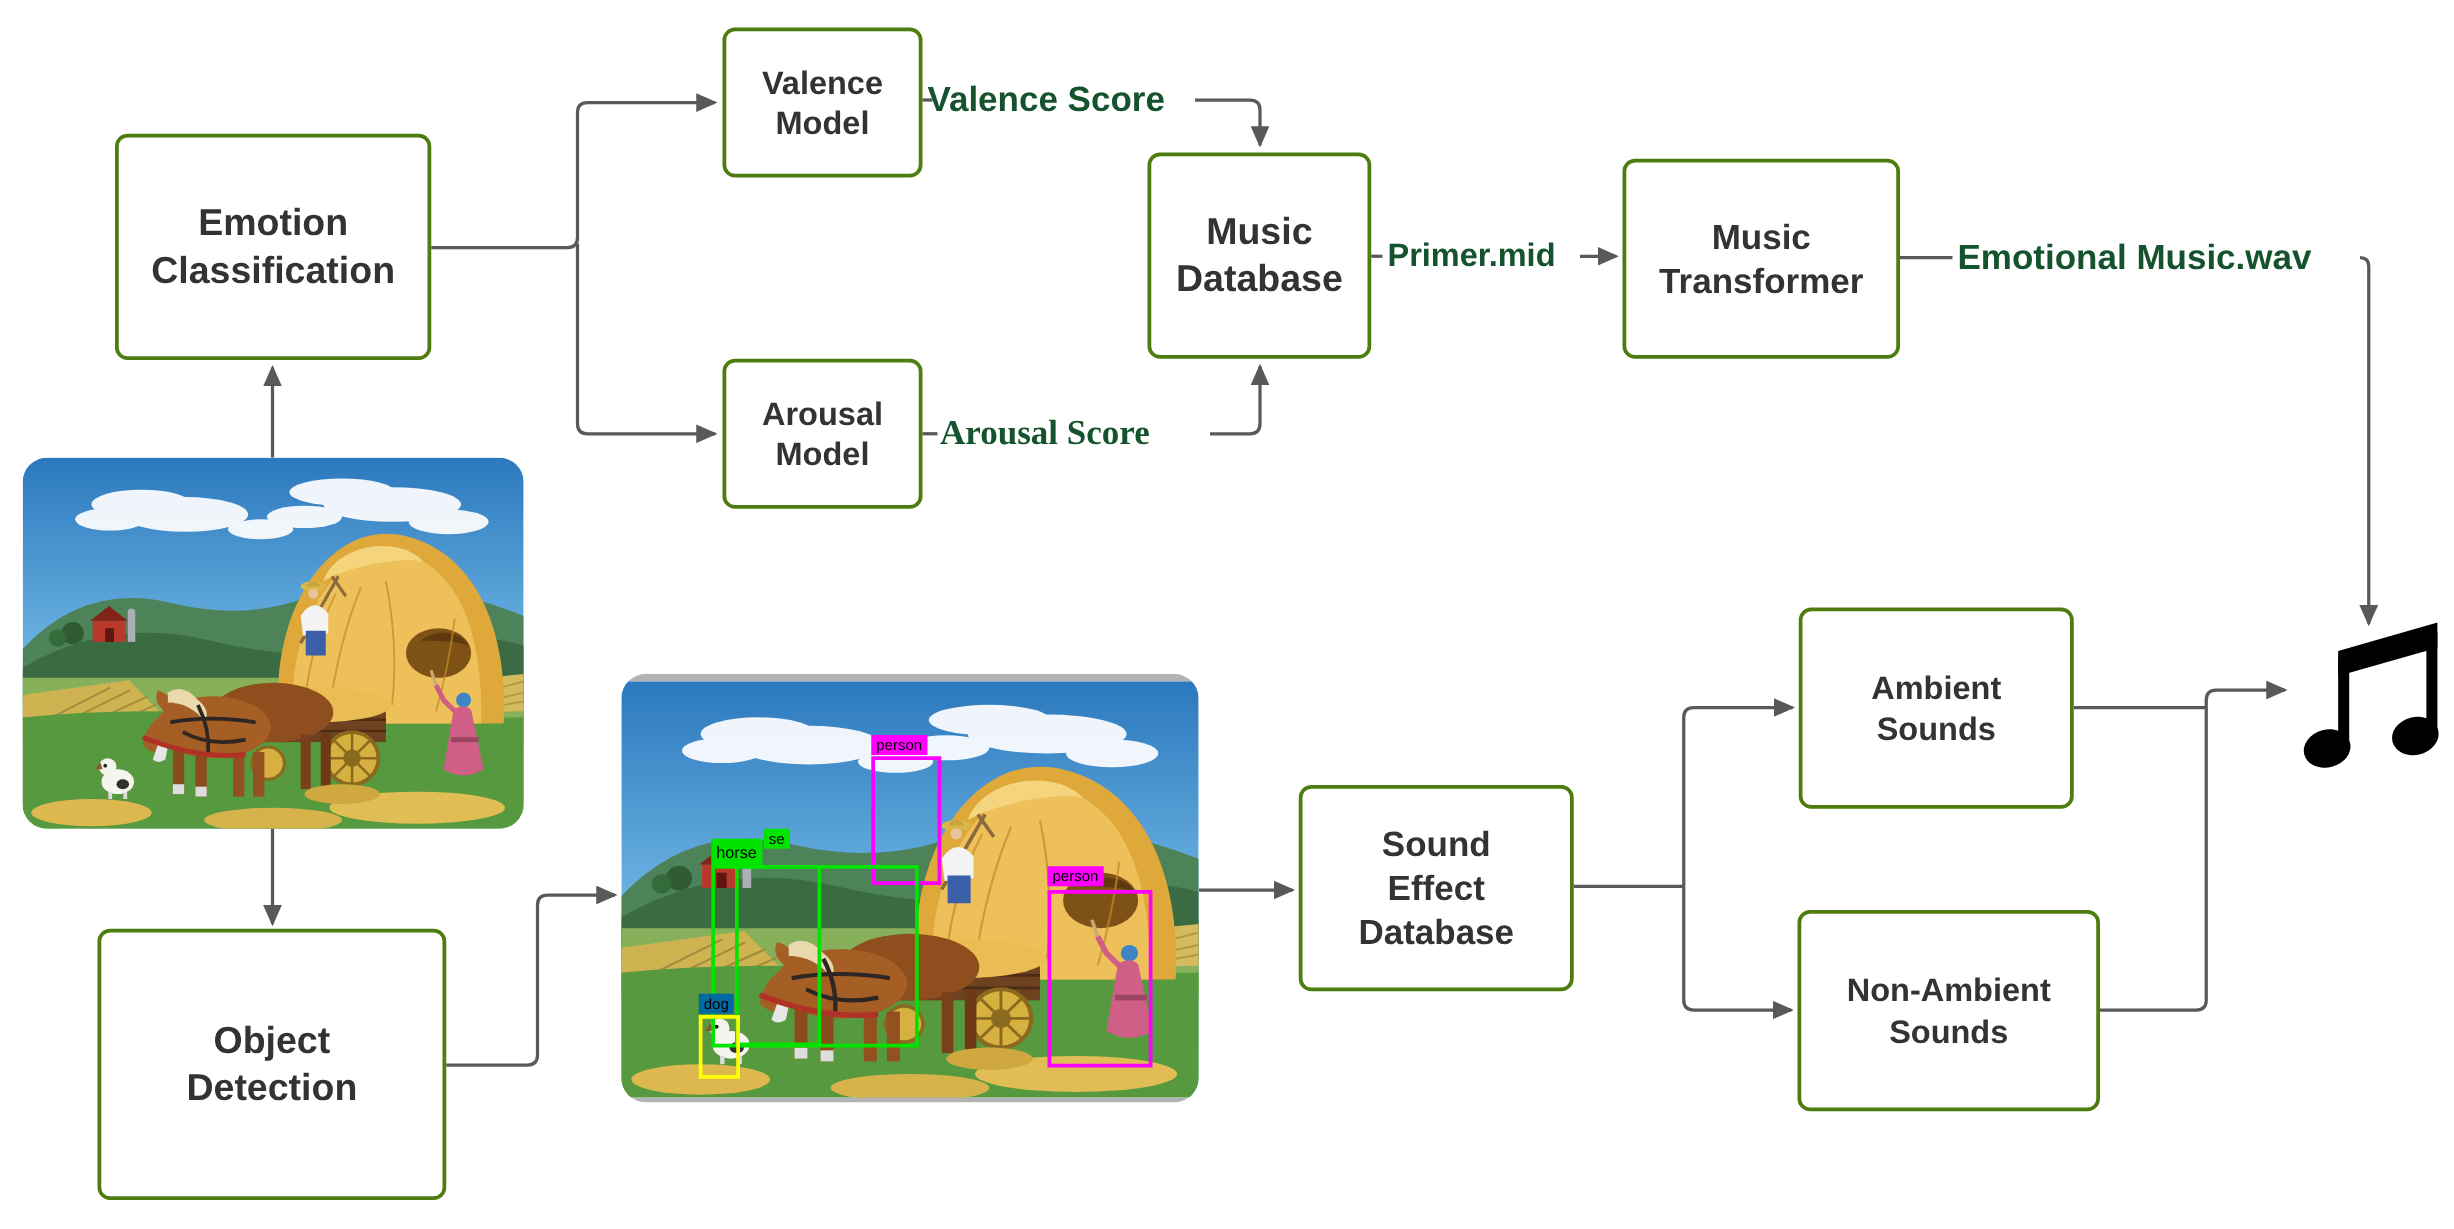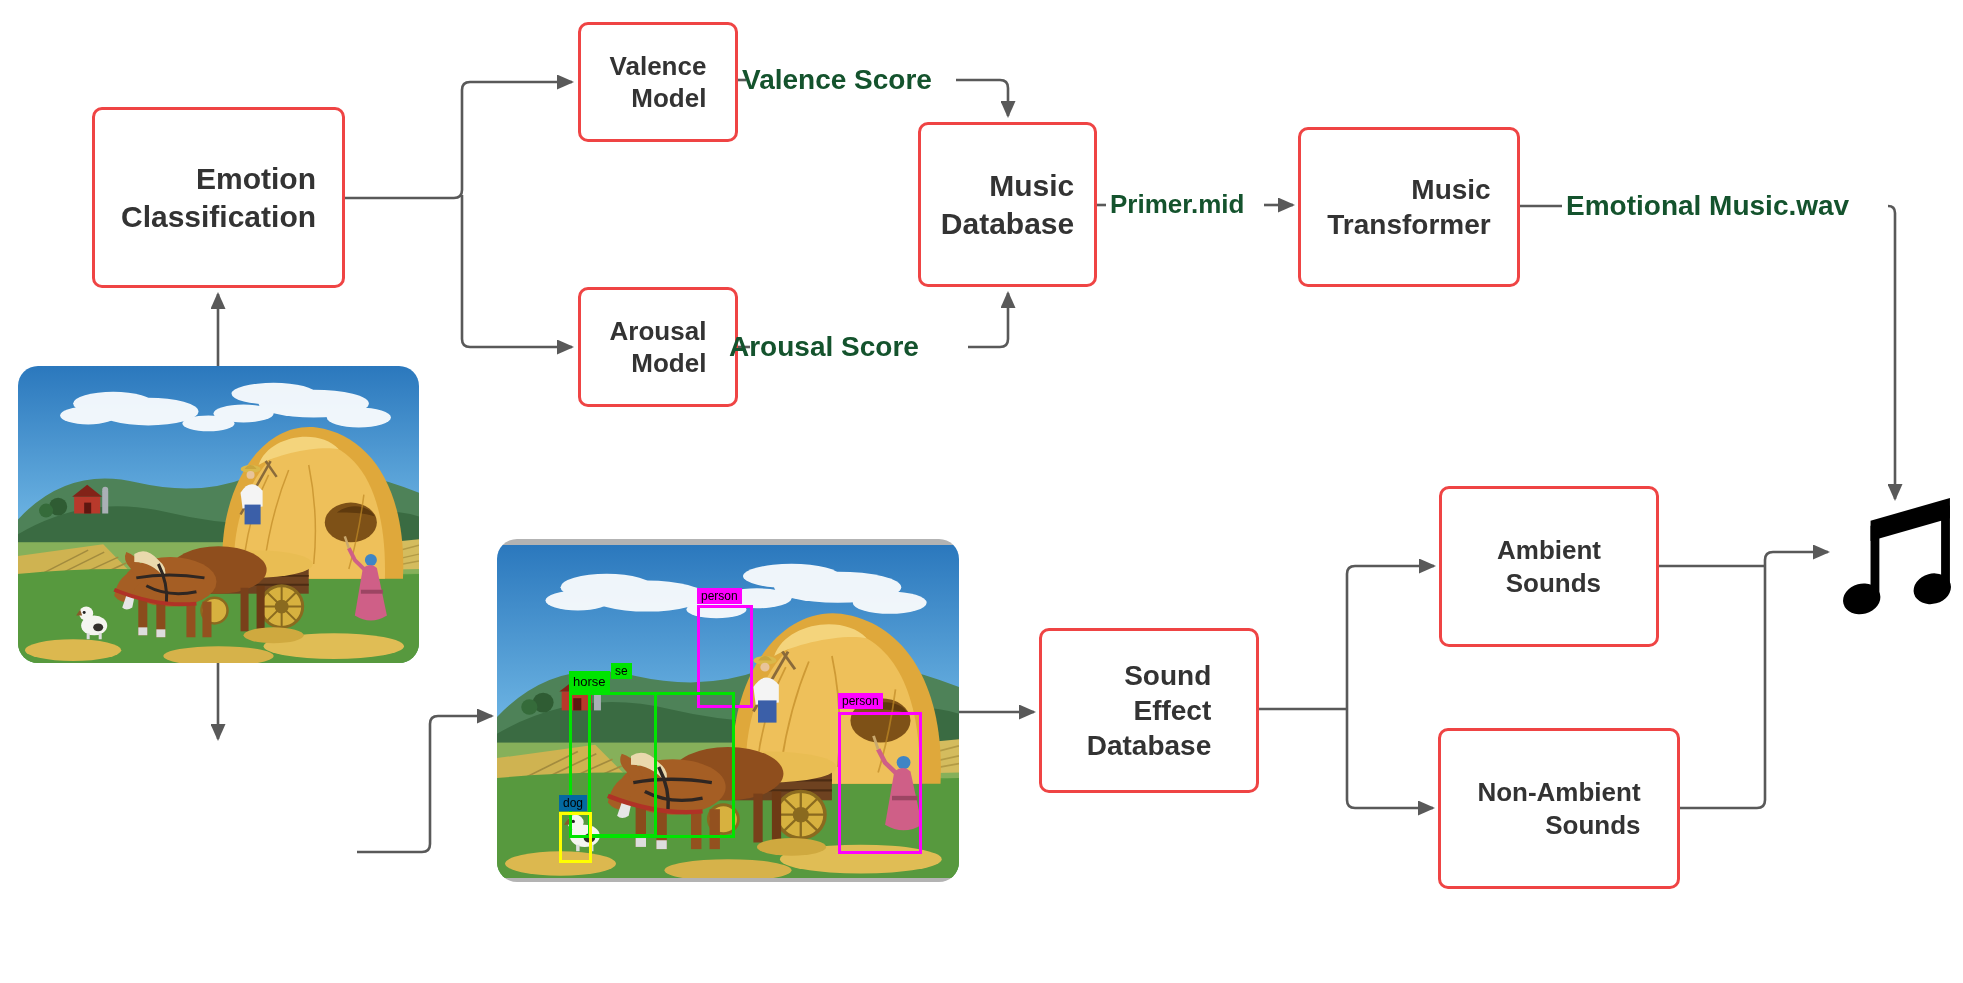--- a/index.html
+++ b/index.html
@@ -1,20 +1,20 @@
 <!DOCTYPE html>
 <html><head>
 <meta charset="utf-8">
 <style>
   html,body{margin:0;padding:0;background:#ffffff;}
   #canvas{position:relative;width:1963px;height:983px;background:#ffffff;overflow:hidden;
           font-family:"Liberation Sans",sans-serif;}
   
-  .node{position:absolute;background:#fff;border:3px solid #ef4444;border-radius:10px;
-        display:flex;align-items:center;justify-content:center;text-align:right;
+  .node{position:absolute;background:#fff;border:3px solid #4d7c0f;border-radius:10px;
+        display:flex;align-items:center;justify-content:center;text-align:center;
         font-weight:bold;color:#333333;white-space:pre-line;line-height:1.25;box-sizing:border-box;}
   .fs30{font-size:30px;} .fs28{font-size:28px;} .fs26{font-size:26px;}
   
   .edge-label{position:absolute;font-weight:bold;color:#14532d;white-space:nowrap;
               font-size:28px;line-height:34px;height:34px;}
   .edge-label.small{font-size:26px;line-height:32px;height:32px;text-align:center;}
   
   #wires{position:absolute;left:0;top:0;width:1963px;height:983px;pointer-events:none;}
   
   .scene-wrap{position:absolute;overflow:hidden;border-radius:20px;}
@@ -203,33 +203,35 @@
 
   <div class="node fs26" style="left:578px;top:287px;width:160px;height:120px;">Arousal
 Model</div>
 
   <div class="node fs30" style="left:918px;top:122px;width:179px;height:165px;">Music
 Database</div>
 
   <div class="node fs28" style="left:1298px;top:127px;width:222px;height:160px;">Music
 Transformer</div>
 
+  <div class="node fs30" style="left:78px;top:743px;width:279px;height:217px;">Object
+Detection</div>
 
   <div class="node fs28" style="left:1039px;top:628px;width:220px;height:165px;">Sound
 Effect
 Database</div>
 
   <div class="node fs26" style="left:1439px;top:486px;width:220px;height:161px;">Ambient
 Sounds</div>
 
   <div class="node fs26" style="left:1438px;top:728px;width:242px;height:161px;">Non-Ambient
 Sounds</div>
 
   <div class="edge-label" style="left:742px;top:63px;">Valence Score</div>
-  <div class="edge-label" style="left:729px;top:330px;">Arousal Score</div>
+  <div class="edge-label" style="left:752px;top:330px;font-family:Liberation Serif, serif;">Arousal Score</div>
   <div class="edge-label small" style="left:1110px;top:188px;">Primer.mid</div>
   <div class="edge-label" style="left:1566px;top:189px;">Emotional Music.wav</div>
 
   <div id="input-image" class="scene-wrap" style="left:18px;top:366px;width:401px;height:297px;">
     <svg viewBox="0 0 400 300" preserveAspectRatio="none">
       <use href="#farm-scene"></use>
     </svg>
   </div>
 
   <div id="detected-image" class="scene-wrap" style="left:497px;top:539px;width:462px;height:343px;">

